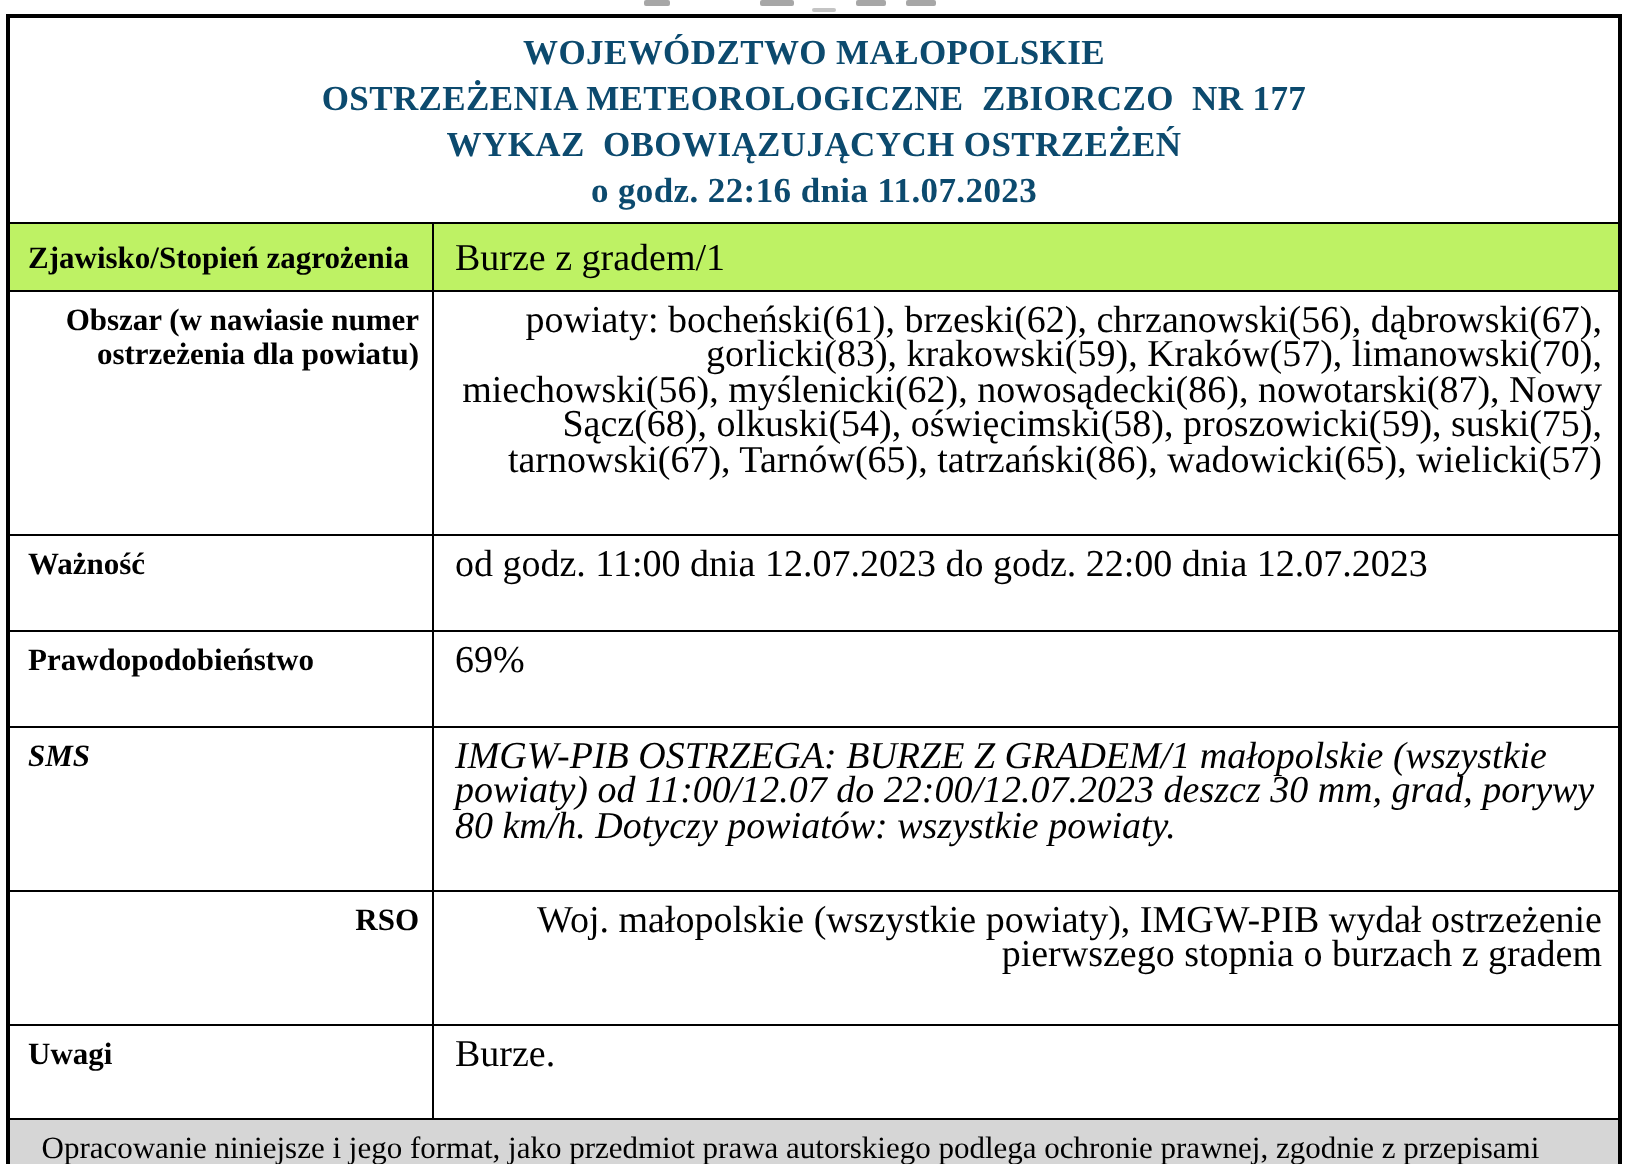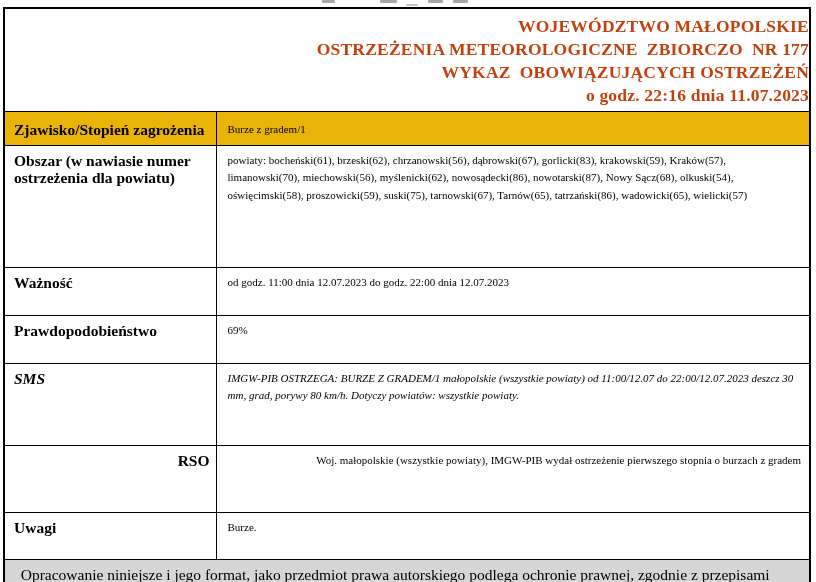--- a/index.html
+++ b/index.html
@@ -42,47 +42,46 @@
   table.doc { border: 2px solid #000; }
   td { padding: 0; vertical-align: top; }
 
   
   .header-cell {
     text-align: center;
     padding: 6px 0 4px 0;
     height: 90px;
   }
   .header-line {
-    color: #c2410c;
+    color: #0c4a6e;
     font-weight: bold;
     font-size: 17.5px;
     line-height: 23px;
     letter-spacing: .2px;
     white-space: pre-wrap;
-    text-align: right;
   }
 
   
   col.c-label { width: 212px; }
   .label-cell {
     font-weight: bold;
     font-size: 15.5px;
     line-height: 17.5px;
     padding: 6px 6px 4px 9px;
   }
   .value-cell {
-    font-size: 11px;
+    font-size: 19px;
     line-height: 17.5px;
     padding: 6px 8px 16px 11px;
     white-space: pre-wrap;
   }
-  tr.highlight td { background: #eab308; vertical-align: bottom; }
+  tr.highlight td { background: #bef264; vertical-align: bottom; }
   tr.highlight .label-cell, tr.highlight .value-cell { padding-top: 9px; padding-bottom: 6px; height: 17px; }
 
-  tr.r-obszar td   { height: 99px; }
+  tr.r-obszar td   { height: 99px; text-align: right; }
   tr.r-vaznosc td  { height: 25px; }
   tr.r-prawd td    { height: 25px; }
   tr.r-przebieg td { height: 49px; }
   tr.r-sms td      { height: 59px; font-style: italic; }
   tr.r-rso td      { height: 44px; text-align: right; }
   tr.r-uwagi td    { height: 24px; }
 
   
   .footer-cell {
     background: #d6d6d6;

